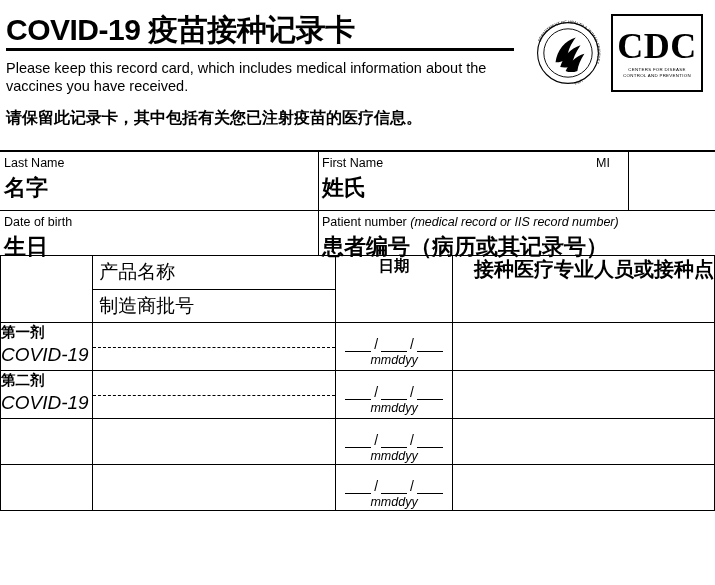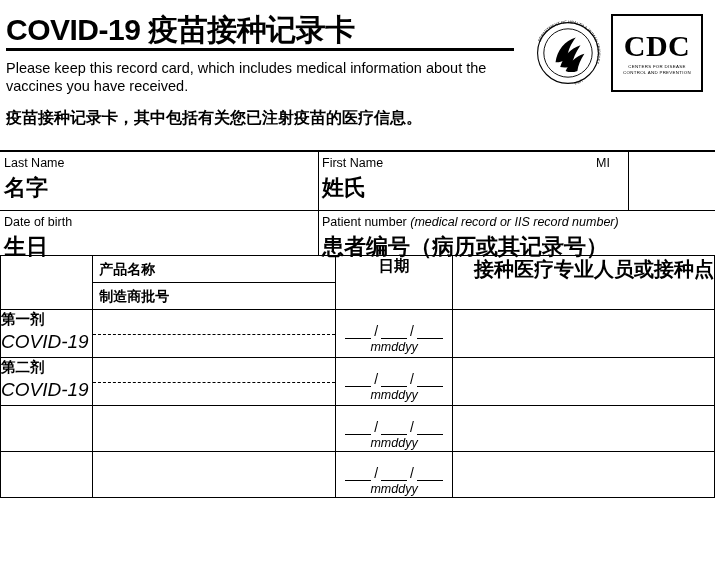--- a/index.html
+++ b/index.html
@@ -79,21 +79,21 @@
     box-sizing: border-box;
     display: flex;
     flex-direction: column;
     align-items: center;
     justify-content: center;
     padding: 2px 3px;
   }
   .cdc-text {
     font-family: "Liberation Serif", serif;
     font-weight: bold;
-    font-size: 30px;
+    font-size: 36px;
     line-height: 1;
     letter-spacing: 0.5px;
   }
   .cdc-sub {
     font-size: 4.4px;
     line-height: 1.35;
     text-align: center;
     letter-spacing: 0.3px;
     margin-top: 3px;
     text-transform: uppercase;
@@ -157,22 +157,22 @@
     border: 1.5px solid #000;
     padding: 0;
     vertical-align: top;
   }
   .c1 { width: 92px; }
   .c2 { width: 243px; }
   .c3 { width: 116px; }
   .c4 { width: 262px; }
 
   .hdr-zh {
-    font-size: 14px;
-    font-weight: bold;
+    font-size: 19px;
+    font-weight: normal;
     padding: 4px 6px;
     line-height: 1.3;
   }
   .hdr-prod-top {
     border-bottom: 1.5px solid #000;
   }
   .hdr-center {
     text-align: center;
     vertical-align: middle;
     font-size: 15.5px;
@@ -277,21 +277,21 @@
       </div>
       <div class="cdc-logo">
         <div class="cdc-text">CDC</div>
         <div class="cdc-sub">CENTERS FOR DISEASE CONTROL AND PREVENTION</div>
       </div>
     </div>
 
     <div class="title">COVID-19 疫苗接种记录卡</div>
     <div class="title-underline"></div>
     <div class="subtitle-en">Please keep this record card, which includes medical information about the vaccines you have received.</div>
-    <div class="subtitle-zh">疫苗接种记录卡，其中包括有关您已注射疫苗的医疗信息。</div>
+    <div class="subtitle-zh">请保留此记录卡，其中包括有关您已注射疫苗的医疗信息。</div>
   </div>
 
   <div class="rule"></div>
 
   <div class="name-row">
     <div class="vsep" style="left:318px; top:0; height:58px;"></div>
     <div class="vsep" style="left:628px; top:0; height:58px;"></div>
 
     <div class="col-last">
       <div class="field-label">Last Name</div>

